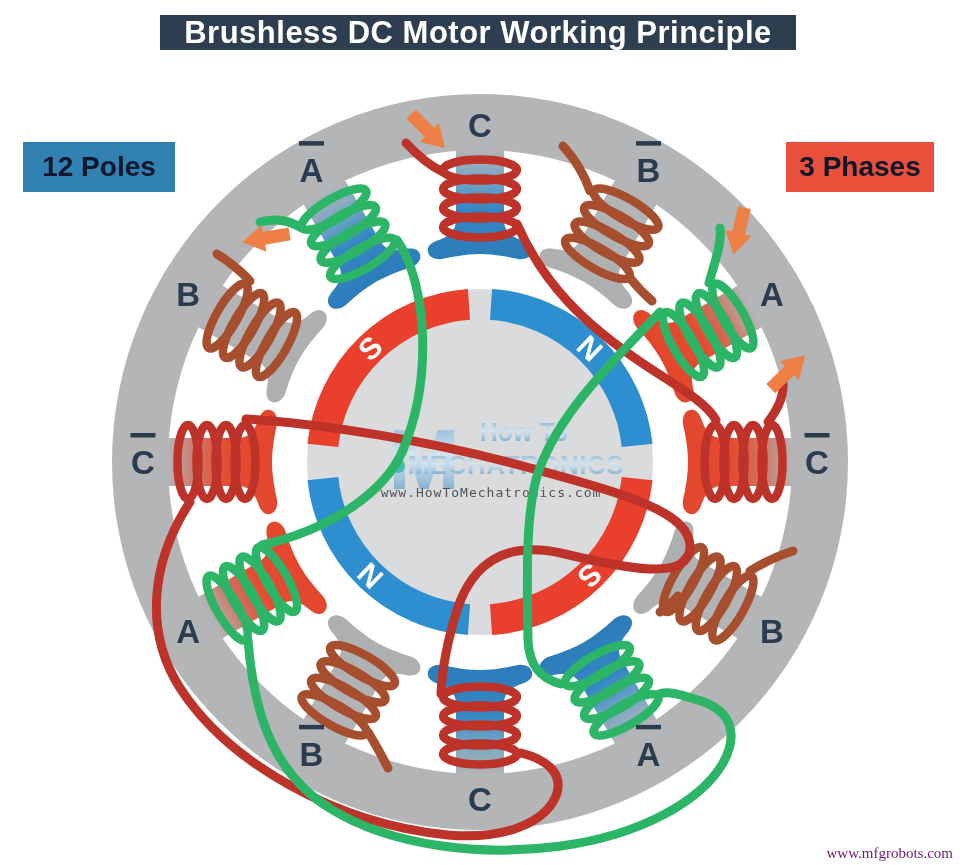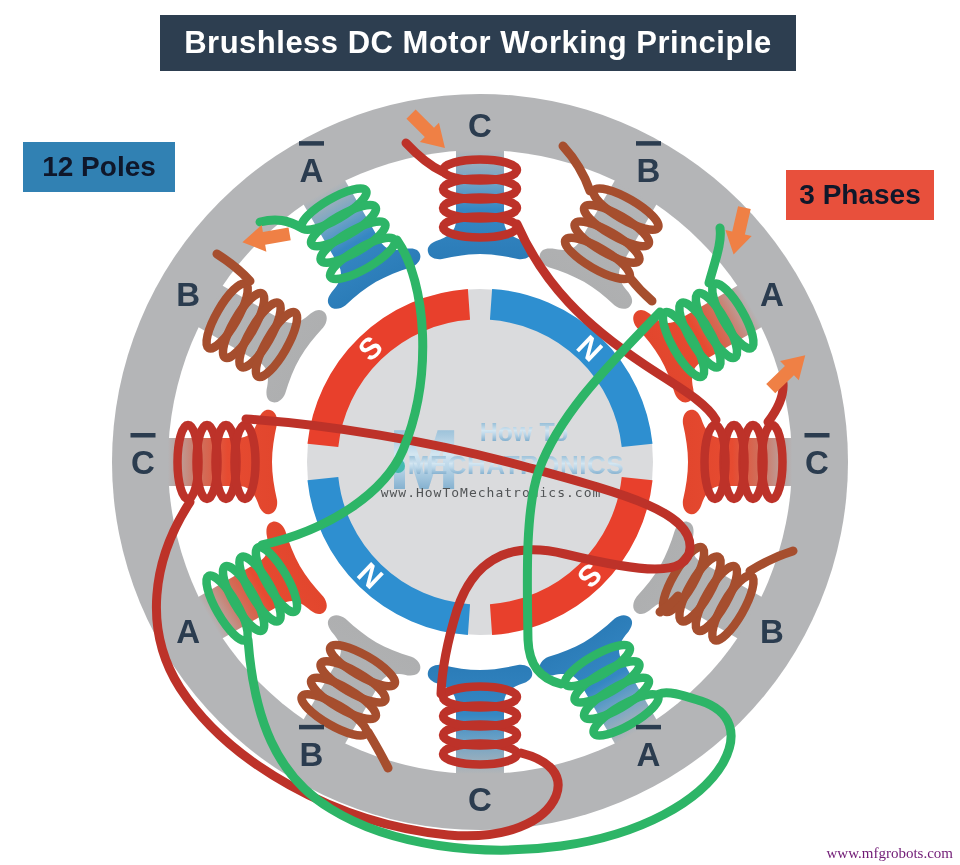--- a/index.html
+++ b/index.html
@@ -1,33 +1,33 @@
 <!DOCTYPE html>
 <html><head>
 <meta charset="utf-8">
 <style>
   html,body{margin:0;padding:0;width:960px;height:865px;background:#fff;overflow:hidden}
   body{font-family:"Liberation Sans",sans-serif;position:relative}
-  .banner{position:absolute;left:160px;top:15px;width:636px;height:56px;display:flex;align-items:center;justify-content:center;color:#fff;font-weight:bold;font-size:31px;letter-spacing:.5px}
+  .banner{position:absolute;left:160px;top:15px;width:636px;height:35px;display:flex;align-items:center;justify-content:center;color:#fff;font-weight:bold;font-size:31px;letter-spacing:.5px}
   .badge{position:absolute;height:50px;display:flex;align-items:center;justify-content:center;color:#0f172a;font-weight:bold;font-size:28px}
   .badge.left{left:23px;top:142px;width:152px}
   .badge.right{left:786px;top:142px;width:148px}
   .footer{position:absolute;right:7px;bottom:3px;font-family:"Liberation Serif",serif;font-size:15px;color:#701a75}
   svg{position:absolute;left:0;top:0}
 </style>
 </head>
 <body>
 
 <div class="banner" style="background: rgb(45, 62, 80);">
   <span>Brushless DC Motor Working Principle</span>
 </div>
 <div class="badge left" style="background: rgb(49, 129, 179);">
   <span>12 Poles</span>
 </div>
-<div class="badge right" style="background: rgb(232, 80, 60); margin-top: 28px;">
+<div class="badge right" style="background: rgb(232, 80, 60);">
   <span>3 Phases</span>
 </div>
 <svg id="motor-svg" width="960" height="865" viewBox="0 0 960 865">
     <defs>
       <linearGradient id="toothblue" x1="0" y1="150" x2="0" y2="258" gradientUnits="userSpaceOnUse">
         <stop offset="0" stop-color="#b4b5b7"></stop>
         <stop offset="0.3" stop-color="#6fa3c6"></stop>
         <stop offset="0.55" stop-color="#3587c3"></stop>
         <stop offset="1" stop-color="#2b7cb8"></stop>
       </linearGradient>

